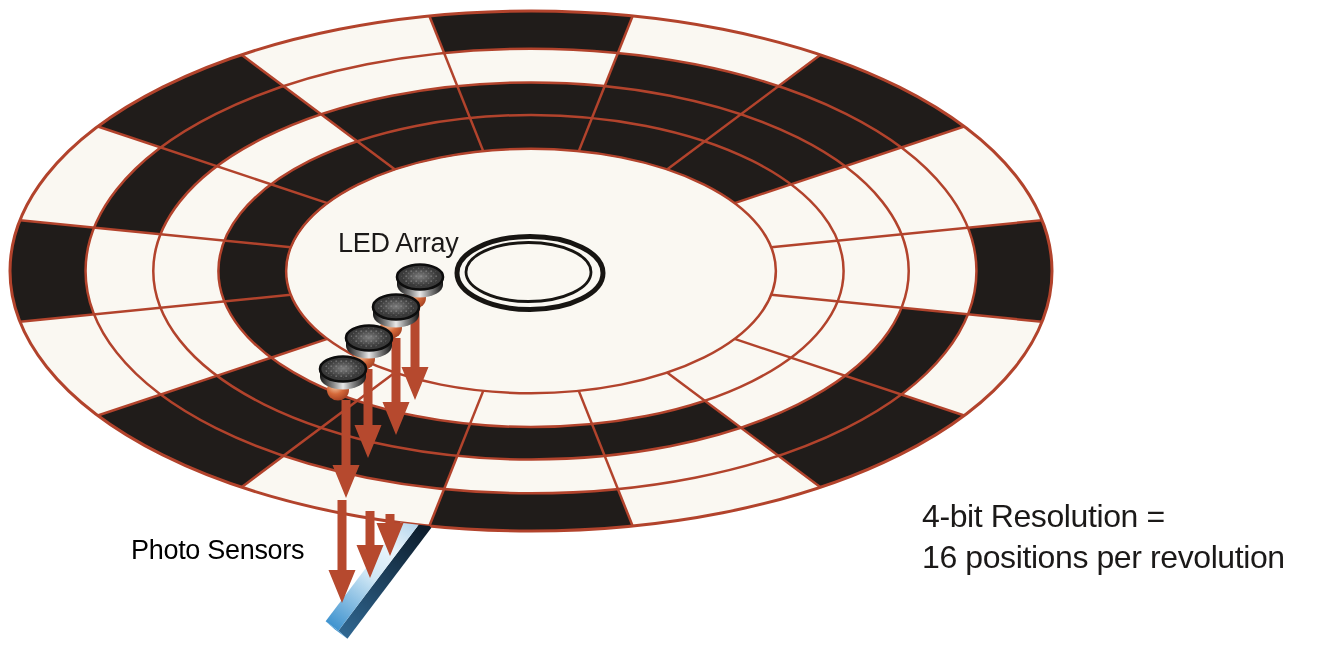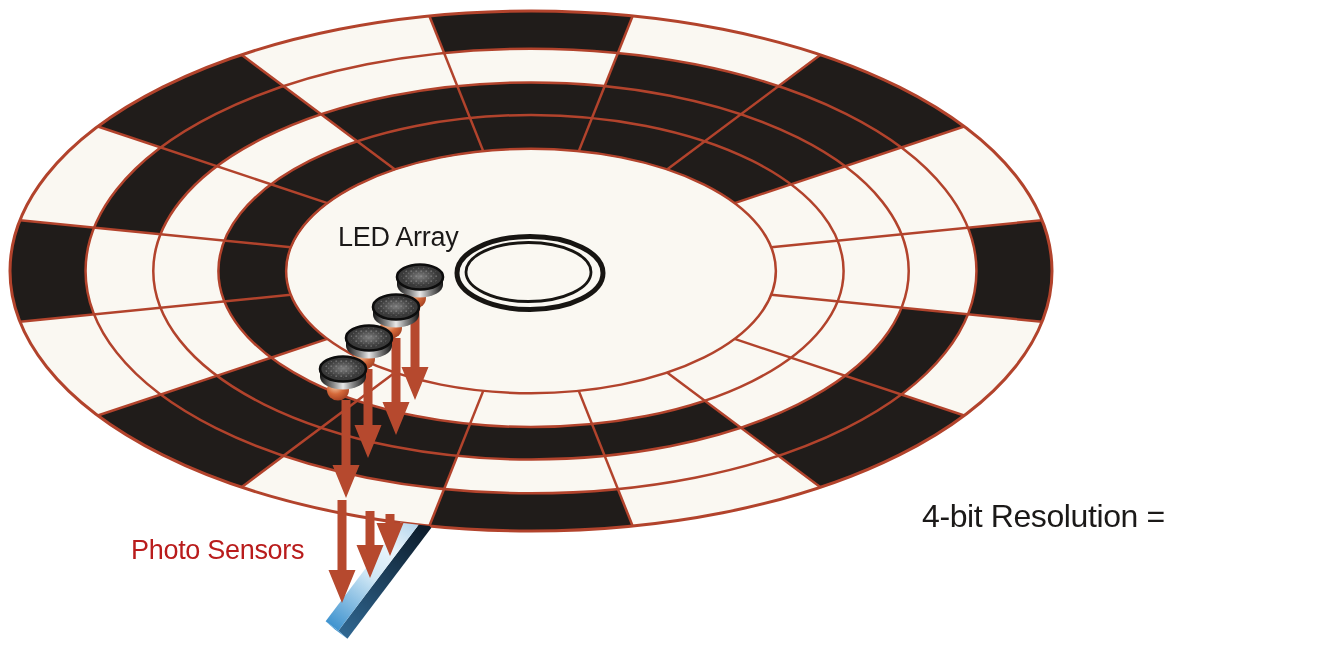--- a/index.html
+++ b/index.html
@@ -133,20 +133,21 @@
         <g>
           <ellipse cx="338" cy="390" rx="11" ry="10.5" fill="url(#ballGrad)"></ellipse>
           <path d="M320,369 L320,377 A23,12.5 0 0 0 366,377 L366,369 Z" fill="url(#cylGrad)"></path>
           <ellipse cx="343" cy="369" rx="23" ry="12.5" fill="#3a3a3a" stroke="#0d0d0d" stroke-width="2.6"></ellipse>
           <ellipse cx="343" cy="368.5" rx="18.400000000000002" ry="9.5" fill="url(#topGrad)"></ellipse>
           <ellipse cx="343" cy="368.5" rx="18.400000000000002" ry="9.5" fill="url(#speckle)" opacity="0.55"></ellipse>
         </g>
       </g>
     </svg>
 
-  <div class="label" id="lbl-led" style="left: 338px; top: 222px; color: rgb(27, 25, 24);">LED Array</div>
+  <div class="label" id="lbl-led" style="left: 338px; top: 228px; color: rgb(27, 25, 24);">LED Array</div>
 
-  <div class="label" id="lbl-ps" style="left: 131px; top: 535px; color: #b91c1c;">Photo Sensors</div>
+  <div class="label" id="lbl-ps" style="left: 131px; top: 535px; color: #000000;">Photo Sensors</div>
 
   <div class="caption" id="lbl-cap" style="left: 922px; top: 496px; color: rgb(27, 25, 24);">
     <div>4-bit Resolution =</div>
+    <div>16 positions per revolution</div>
   </div>
 </div>
 
 </body></html>

